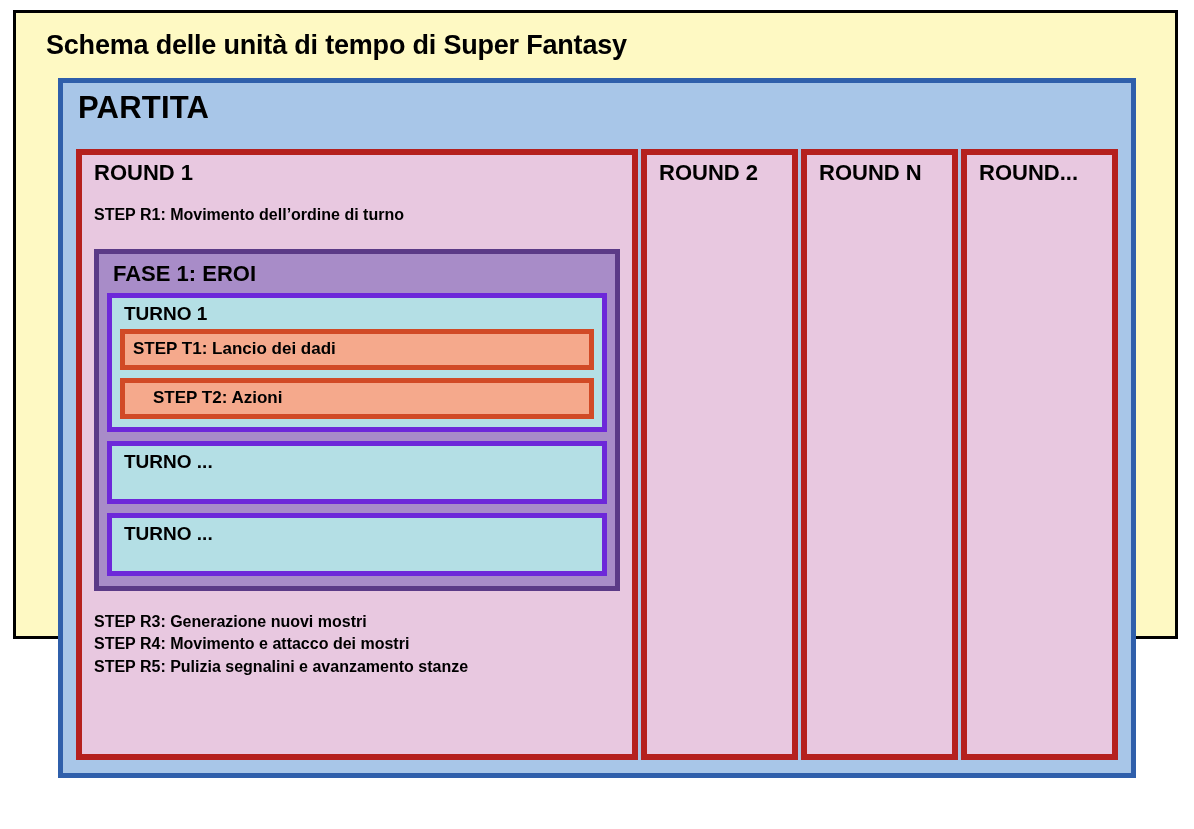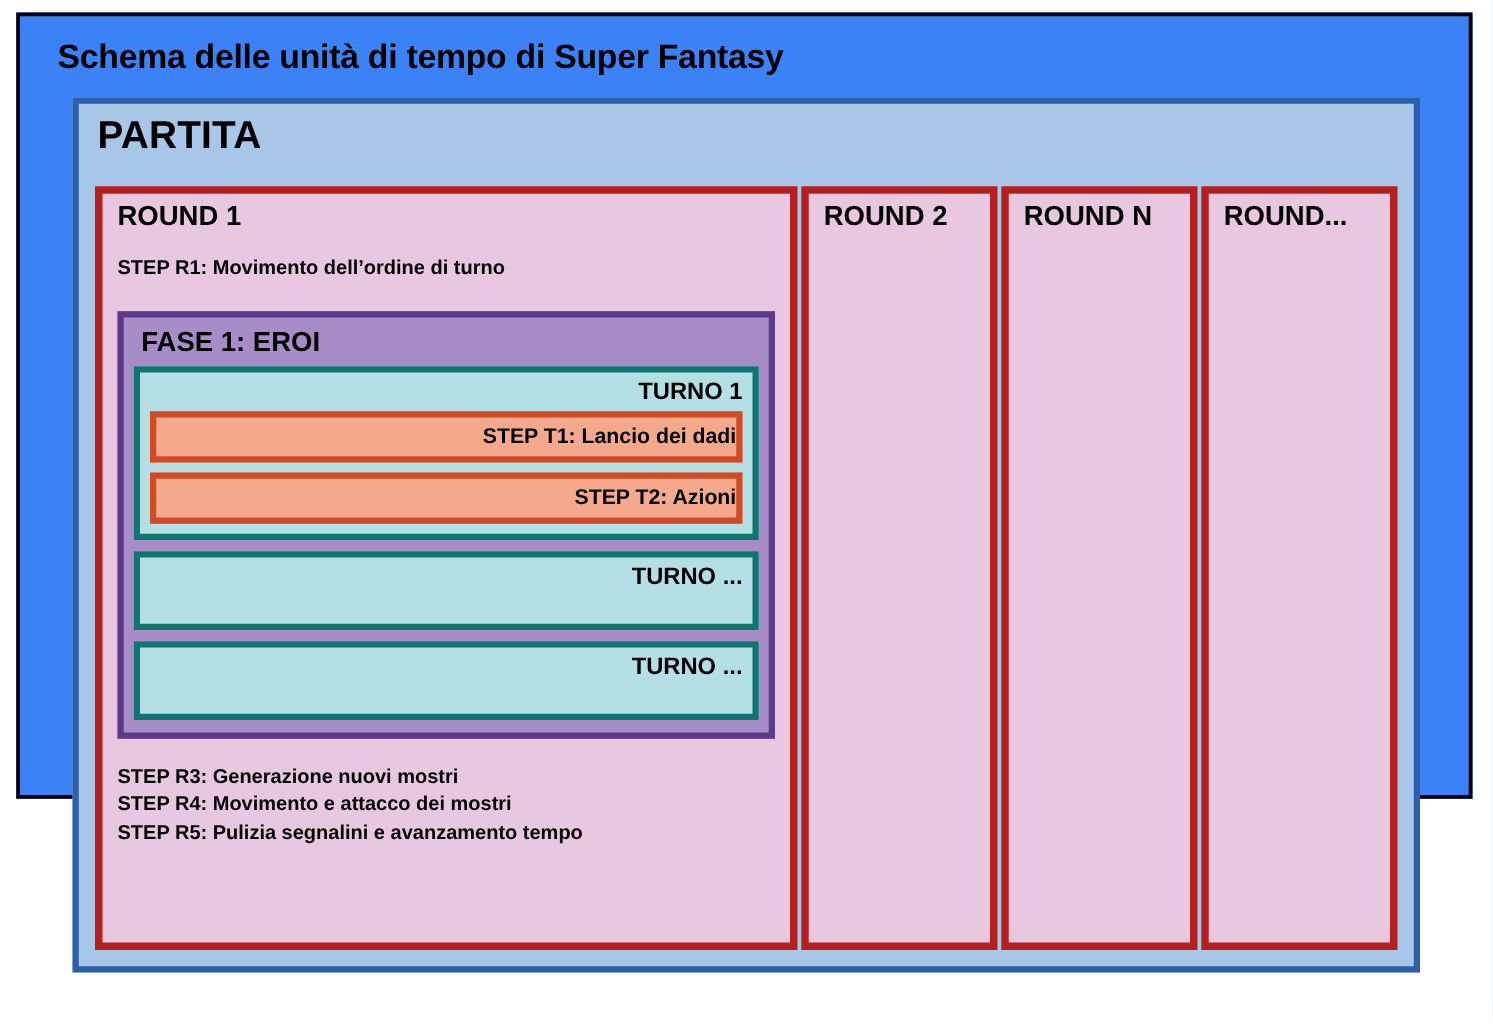--- a/index.html
+++ b/index.html
@@ -15,21 +15,21 @@
   }
 
   
   .page-frame {
     position: absolute;
     left: 13px;
     top: 10px;
     width: 1165px;
     height: 629px;
     border: 3px solid #000000;
-    background: #3b82f6;
+    background: #fef9c3;
     box-sizing: border-box;
   }
 
   
   .diagram-title {
     position: absolute;
     left: 30px;
     top: 17px;
     font-size: 27px;
     font-weight: bold;
@@ -119,25 +119,24 @@
   .fase-label {
     font-size: 22px;
     font-weight: bold;
     color: #000000;
     margin: 3px 0 6px 6px;
   }
 
   
   .turno-box {
     background: #B4DFE5;
-    border: 5px solid #0f766e;
+    border: 5px solid #6d28d9;
     box-sizing: border-box;
     margin-bottom: 9px;
     padding: 3px 8px 8px 8px;
-    text-align: right;
   }
   .turno-box:last-child { margin-bottom: 0; }
   .turno-label {
     font-size: 19px;
     font-weight: bold;
     color: #000000;
     margin: 2px 0 4px 4px;
   }
   .turno-box.empty { padding-bottom: 26px; }
   .turno-box.empty .turno-label { margin-bottom: 0; }
@@ -204,21 +203,21 @@
             </div>
 
             <div class="turno-box empty">
               <div class="turno-label">TURNO ...</div>
             </div>
           </div>
 
           <div class="round-steps-tail">
             <div class="round-step">STEP R3: Generazione nuovi mostri</div>
             <div class="round-step">STEP R4: Movimento e attacco dei mostri</div>
-            <div class="round-step">STEP R5: Pulizia segnalini e avanzamento tempo</div>
+            <div class="round-step">STEP R5: Pulizia segnalini e avanzamento stanze</div>
           </div>
 
         </div>
       </div>
 
       <div class="round-box secondary">
         <div class="round-label">ROUND 2</div>
       </div>
 
       <div class="round-box secondary">

